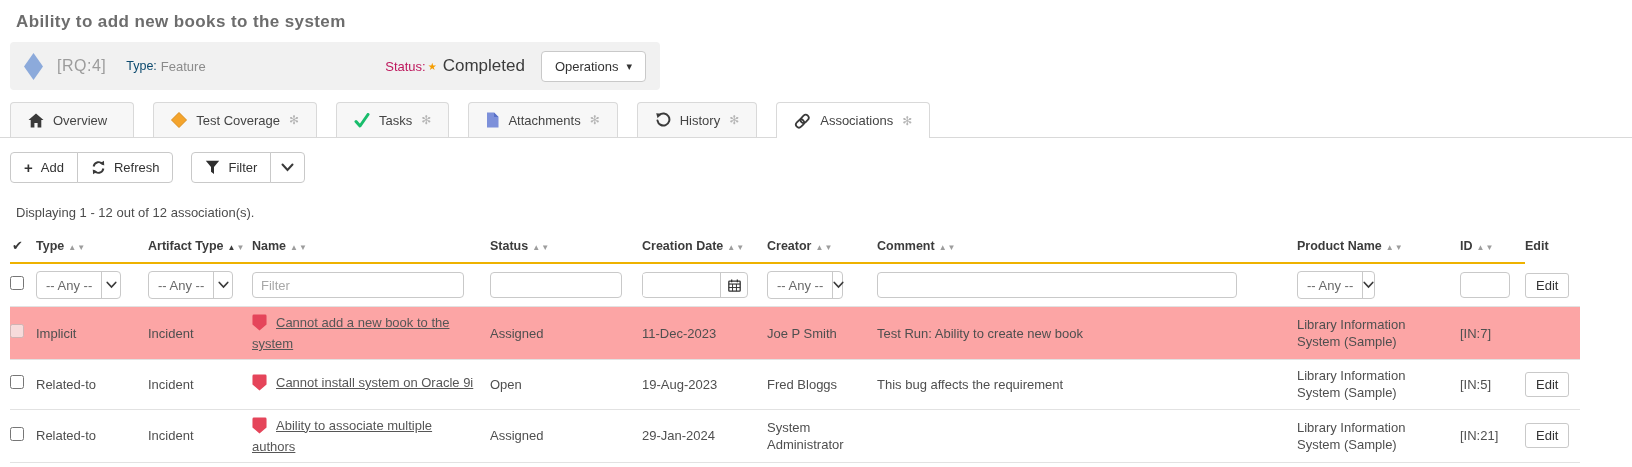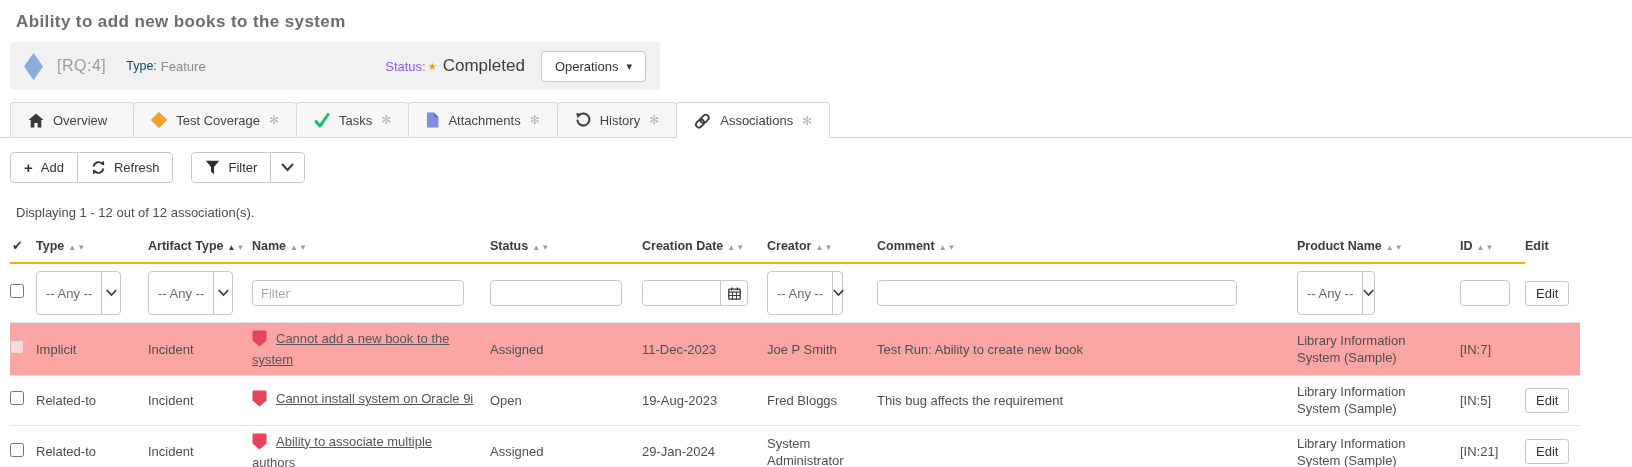--- a/index.html
+++ b/index.html
@@ -9,31 +9,31 @@
   
   .page-title { margin:12px 0 0 16px; font-size:17px; font-weight:bold;
     color:#6d6d6d; letter-spacing:.4px; }
   .info-bar { margin:10px 0 0 10px; width:650px; height:48px; background:#f1f1f1;
     border-radius:4px; display:flex; align-items:center; padding:0 14px; }
   .diamond-svg { display:block; }
   .rq-id { font-size:16px; color:#9c9c9c; margin-left:14px; letter-spacing:.5px; }
   .type-label { font-size:12.5px; color:#0c4a6e; margin-left:20px; }
   .type-value { font-size:13px; color:#8b8b8b; margin-left:4px; }
   .spacer { flex:1; }
-  .status-label { font-size:13px; color:#8b5cf6; }
+  .status-label { font-size:13px; color:#be185d; }
   .status-star { color:var(--star,#f59d00); font-size:10px; vertical-align:6px; margin:0 2px; }
   .status-value { font-size:17px; color:#3c3c3c; margin:0 16px 0 4px; }
   .btn { background:#fff; border:1px solid #c9c9c9; border-radius:4px; color:#333;
     font-size:13px; padding:7px 13px; display:inline-flex; align-items:center; gap:8px;
     font-family:Liberation Sans, sans-serif; cursor:pointer; }
   .ops-caret { font-size:11px; color:#333; }
 
   
   .tabs { margin-top:12px; padding-left:10px; display:flex; align-items:flex-end;
-    border-bottom:1px solid #d9d9d9; height:36px; }
+    border-bottom:1px solid #d9d9d9; height:36px;gap:20px; }
   .tab { height:35px; background:#f7f7f7; border:1px solid #d9d9d9; border-bottom:none;
     border-radius:4px 4px 0 0; display:flex; align-items:center; gap:9px; padding:0 17px;
     font-size:13px; color:#444; margin-left:-1px; cursor:pointer; }
   .tab:first-child { margin-left:0; }
   .tab.active { background:#fff; height:36px; margin-bottom:-1px; }
   .tmark { color:#b5b5b5; font-size:12px; }
   .ticon { display:flex; align-items:center; }
 
   
   .toolbar { margin:14px 0 0 10px; display:flex; gap:18px; }
@@ -54,21 +54,21 @@
     vertical-align:middle; white-space:nowrap; }
   th.no-line { border-bottom:2px solid transparent; }
   .sort { font-size:8px; color:#9d9d9d; letter-spacing:1px; margin-left:4px; cursor:pointer; }
   .sort .on { color:#3c3c3c; }
   .selall { color:#3a3a3a; font-size:13px; }
 
   tr.frow td { padding:7px 12px 7px 0; vertical-align:middle; }
   .tin { height:26px; border:1px solid #c9c9c9; border-radius:4px; font-size:13px;
     color:#555; padding:0 8px; font-family:inherit; background:#fff; }
   .tin::placeholder { color:#a8a8a8; }
-  .sel { height:44px; border:1px solid #c9c9c9; border-radius:4px; background:#fff;
+  .sel { height:28px; border:1px solid #c9c9c9; border-radius:4px; background:#fff;
     display:inline-flex; align-items:center; cursor:pointer; }
   .sel-text { font-size:13px; color:#6a6a6a; padding:0 9px; flex:1; white-space:nowrap; }
   .sel-chev { width:26px; align-self:stretch; border-left:1px solid #c9c9c9;
     display:flex; align-items:center; justify-content:center; }
   .date-wrap { width:106px; height:26px; border:1px solid #c9c9c9; border-radius:4px;
     background:#fff; display:inline-flex; align-items:center; }
   .date-wrap input { border:none; outline:none; flex:1; width:20px; height:22px;
     font-family:inherit; font-size:13px; padding:0 6px; }
   .cal-btn { width:27px; align-self:stretch; border-left:1px solid #c9c9c9;
     display:flex; align-items:center; justify-content:center; cursor:pointer; }

